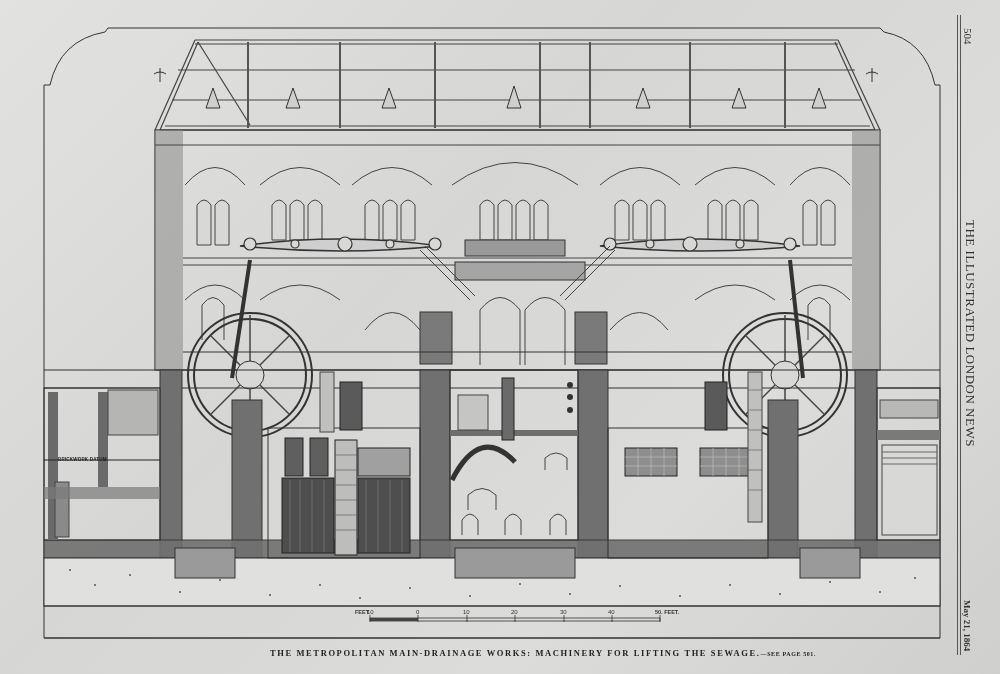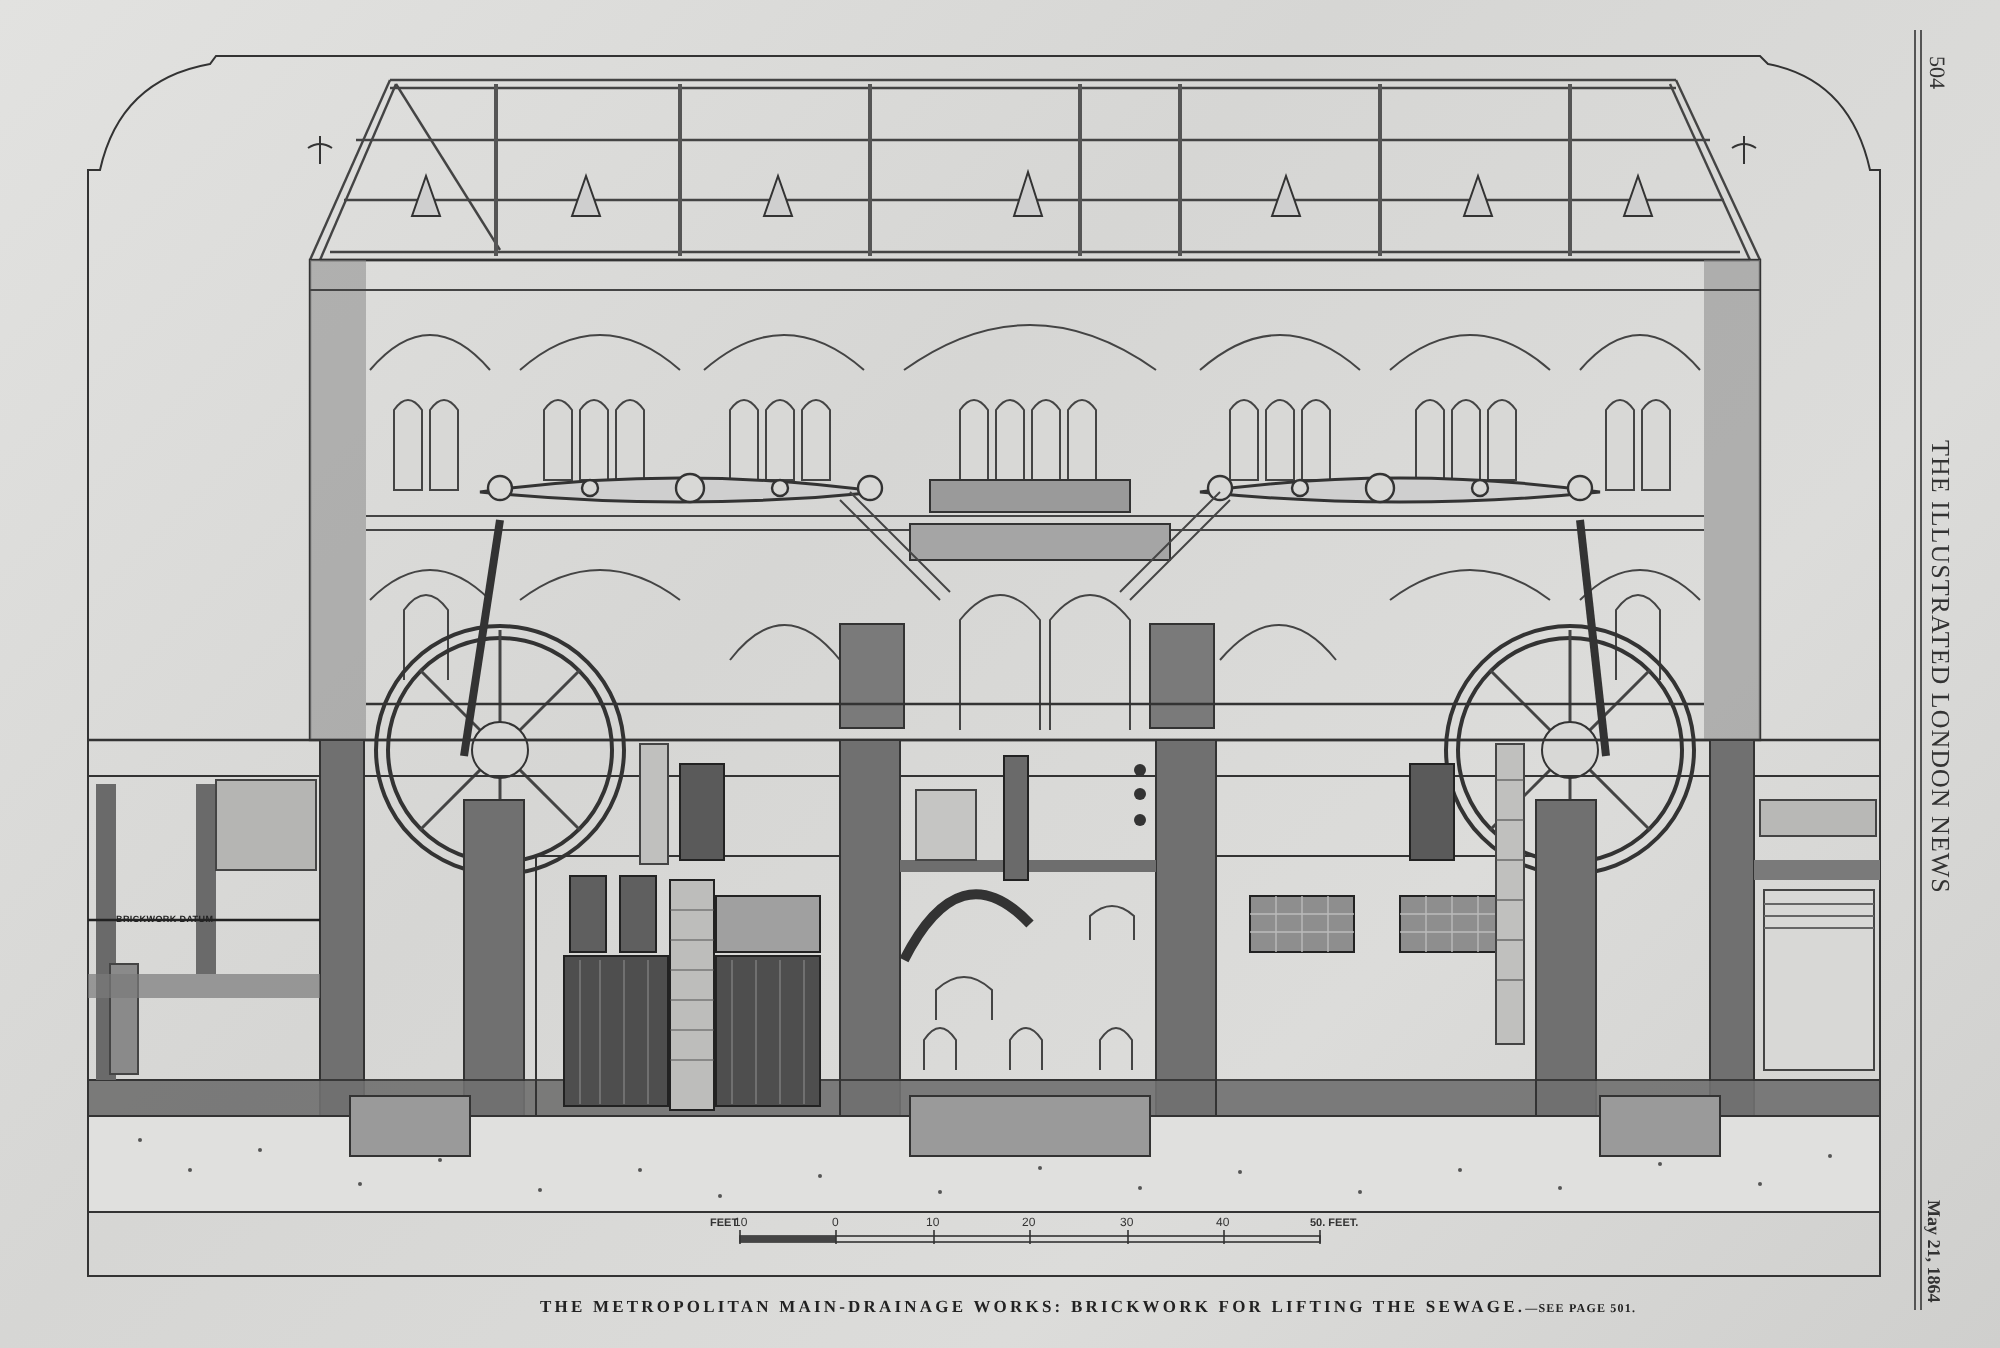--- a/index.html
+++ b/index.html
@@ -357,19 +357,19 @@
   <span class="scale-feet">FEET</span>
   <span class="scale-tick" style="left:367px">10</span>
   <span class="scale-tick" style="left:416px">0</span>
   <span class="scale-tick" style="left:463px">10</span>
   <span class="scale-tick" style="left:511px">20</span>
   <span class="scale-tick" style="left:560px">30</span>
   <span class="scale-tick" style="left:608px">40</span>
   <span class="scale-end">50. FEET.</span>
 
   <div class="caption">
-    <span>THE METROPOLITAN MAIN-DRAINAGE WORKS: BRICKWORK FOR LIFTING THE SEWAGE.</span><span class="see">—SEE PAGE 501.</span>
+    <span>THE METROPOLITAN MAIN-DRAINAGE WORKS: MACHINERY FOR LIFTING THE SEWAGE.</span><span class="see">—SEE PAGE 501.</span>
   </div>
 
   <div class="pagenum">504</div>
   <div class="masthead">THE ILLUSTRATED LONDON NEWS</div>
   <div class="date">May 21, 1864</div>
 </div>
 
 </body></html>

